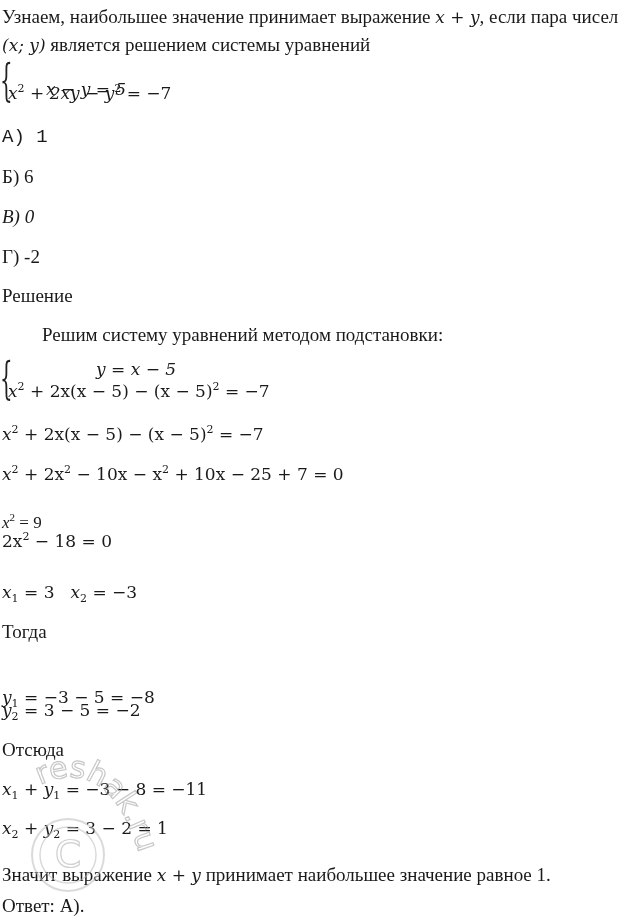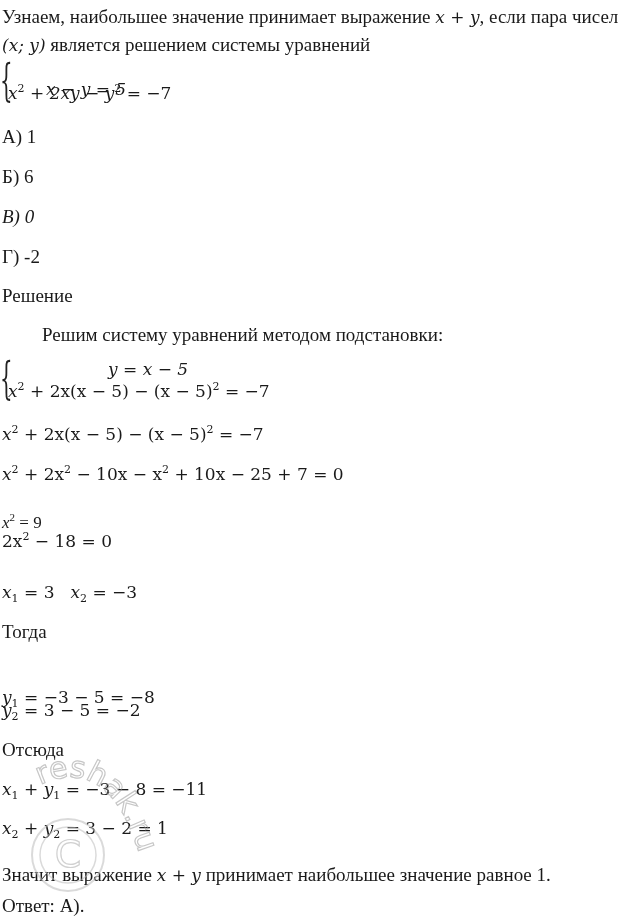--- a/index.html
+++ b/index.html
@@ -28,31 +28,31 @@
 <div class="line" style="top:34px;">
   <span class="m v">(x; y)</span><span> является решением системы уравнений</span>
 </div>
 
 <div class="sys m" style="top:61px; width:260px; height:46px;">
   <span class="brace">{</span>
   <span class="r1 v" style="left:46px;margin-top:18px;">x − y = 5</span>
   <span class="r2"><span class="v">x</span><sup>2</sup><span class="v"> + 2xy − y</span><sup>2</sup><span> = −7</span></span>
 </div>
 
-<div class="line" style="top:126px;">А) 1</div>
+<div class="line" style="top:126px;font-family:Liberation Mono, monospace;">А) 1</div>
 <div class="line" style="top:166px;">Б) 6</div>
 <div class="line" style="top:206px;font-style:italic;">В) 0</div>
 <div class="line" style="top:246px;">Г) -2</div>
 
 <div class="line" style="top:285px;">Решение</div>
 <div class="line" style="top:324px;margin-left:40px;">Решим систему уравнений методом подстановки:</div>
 
 <div class="sys m" style="top:359px; width:300px; height:46px;">
   <span class="brace">{</span>
-  <span class="r1 v" style="left:108px;">y = x − 5</span>
+  <span class="r1 v" style="left:96px;">y = x − 5</span>
   <span class="r2"><span class="v">x</span><sup>2</sup><span> + 2x(x − 5) − (x − 5)</span><sup>2</sup><span> = −7</span></span>
 </div>
 
 <div class="line m" style="top:423px;">
   <span class="v">x</span><sup>2</sup><span> + 2x(x − 5) − (x − 5)</span><sup>2</sup><span> = −7</span>
 </div>
 <div class="line m" style="top:463px;">
   <span class="v">x</span><sup>2</sup><span> + 2x</span><sup>2</sup><span> − 10x − x</span><sup>2</sup><span> + 10x − 25 + 7 = 0</span>
 </div>
 <div class="line m" style="top:530px;">

